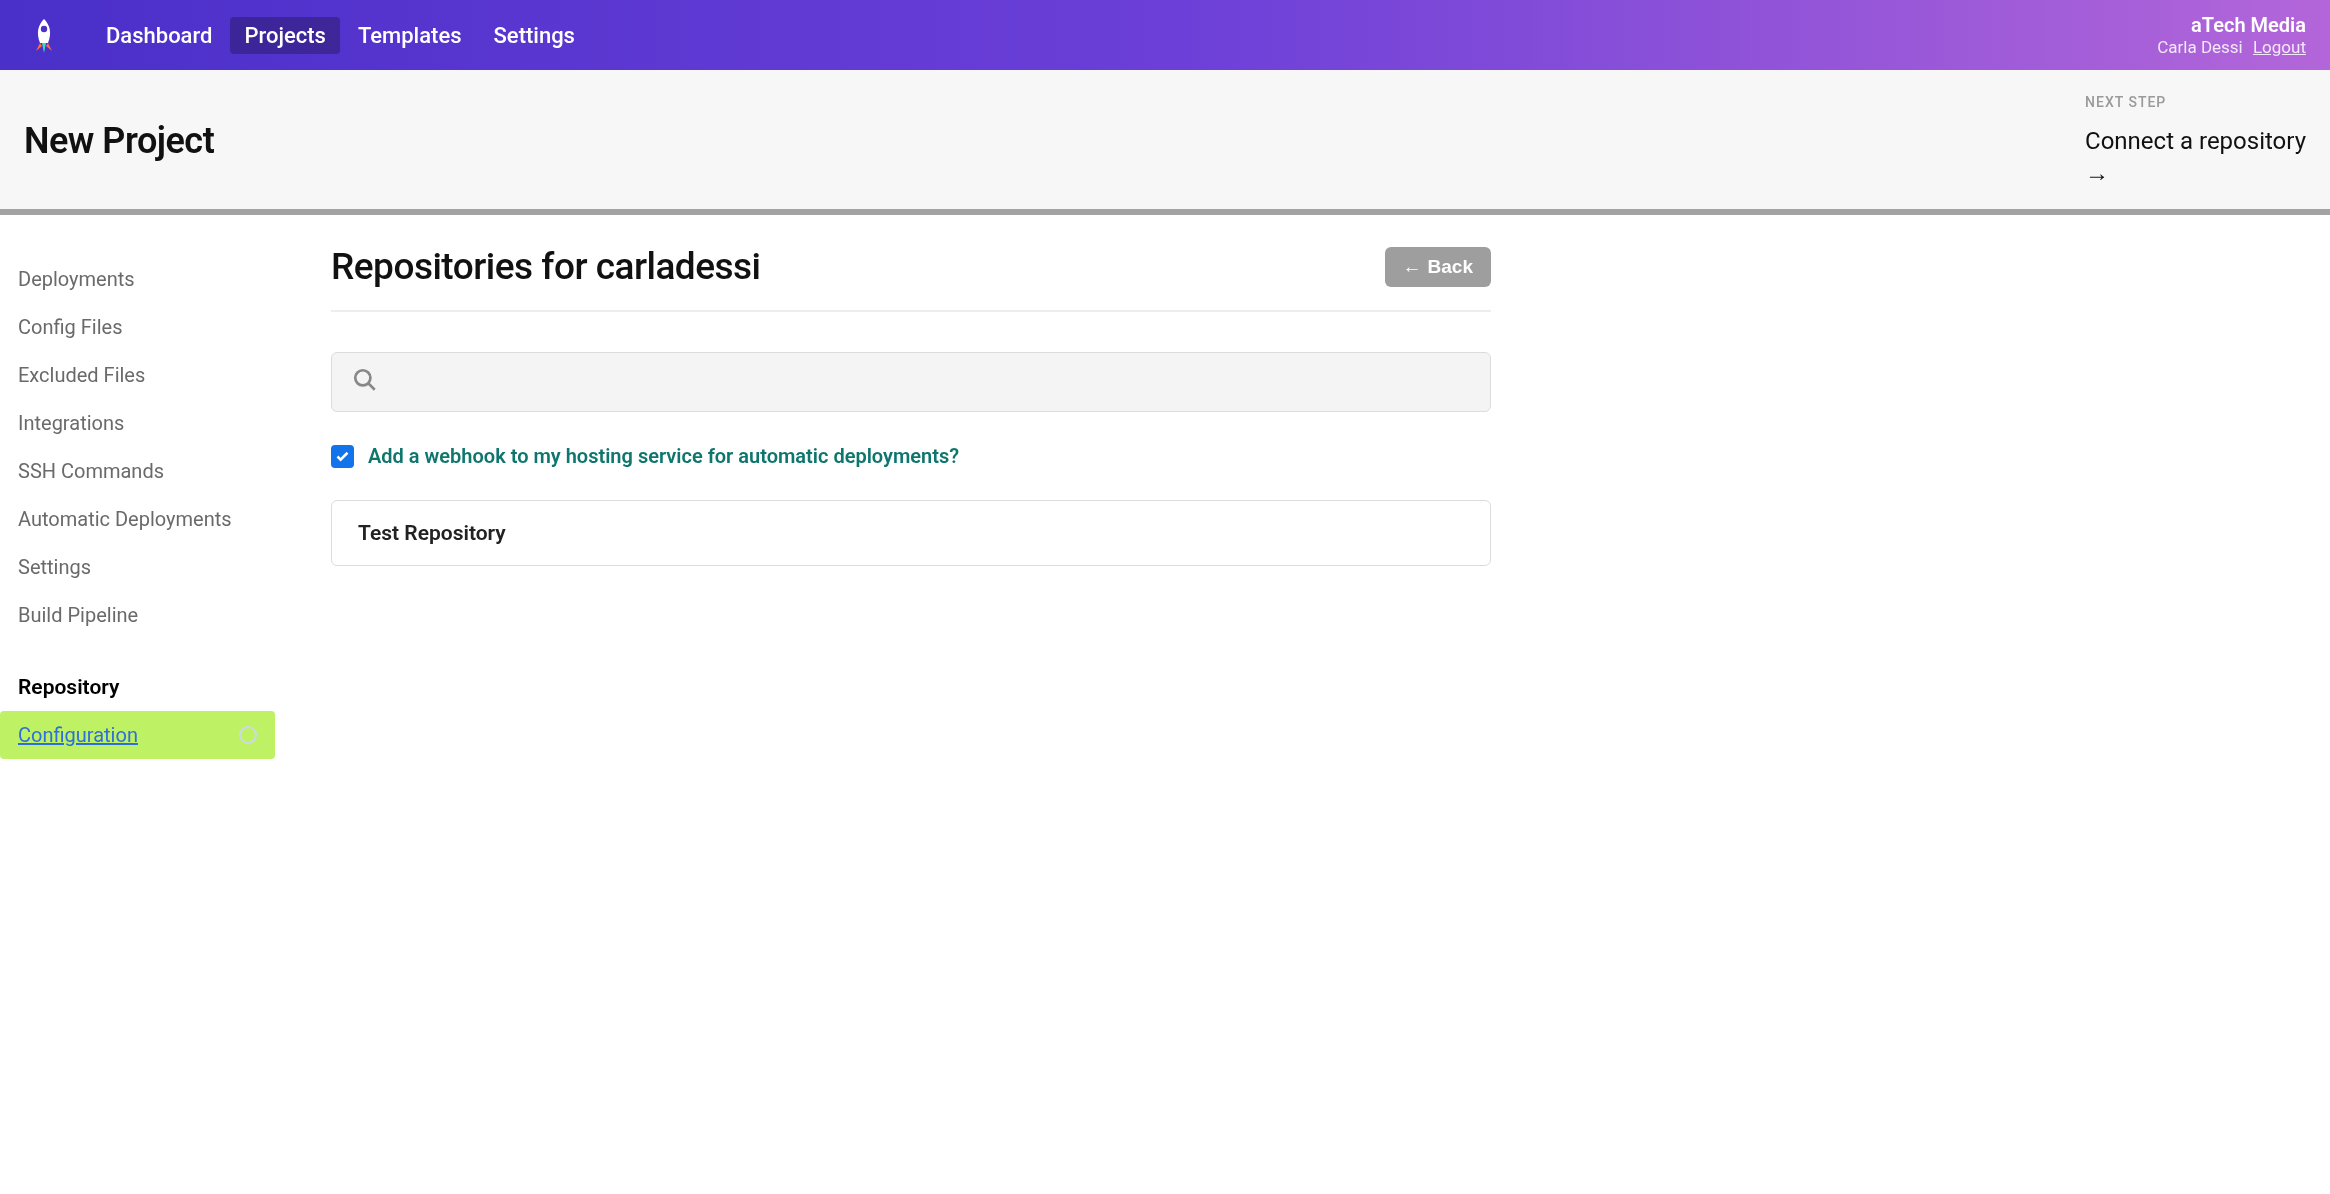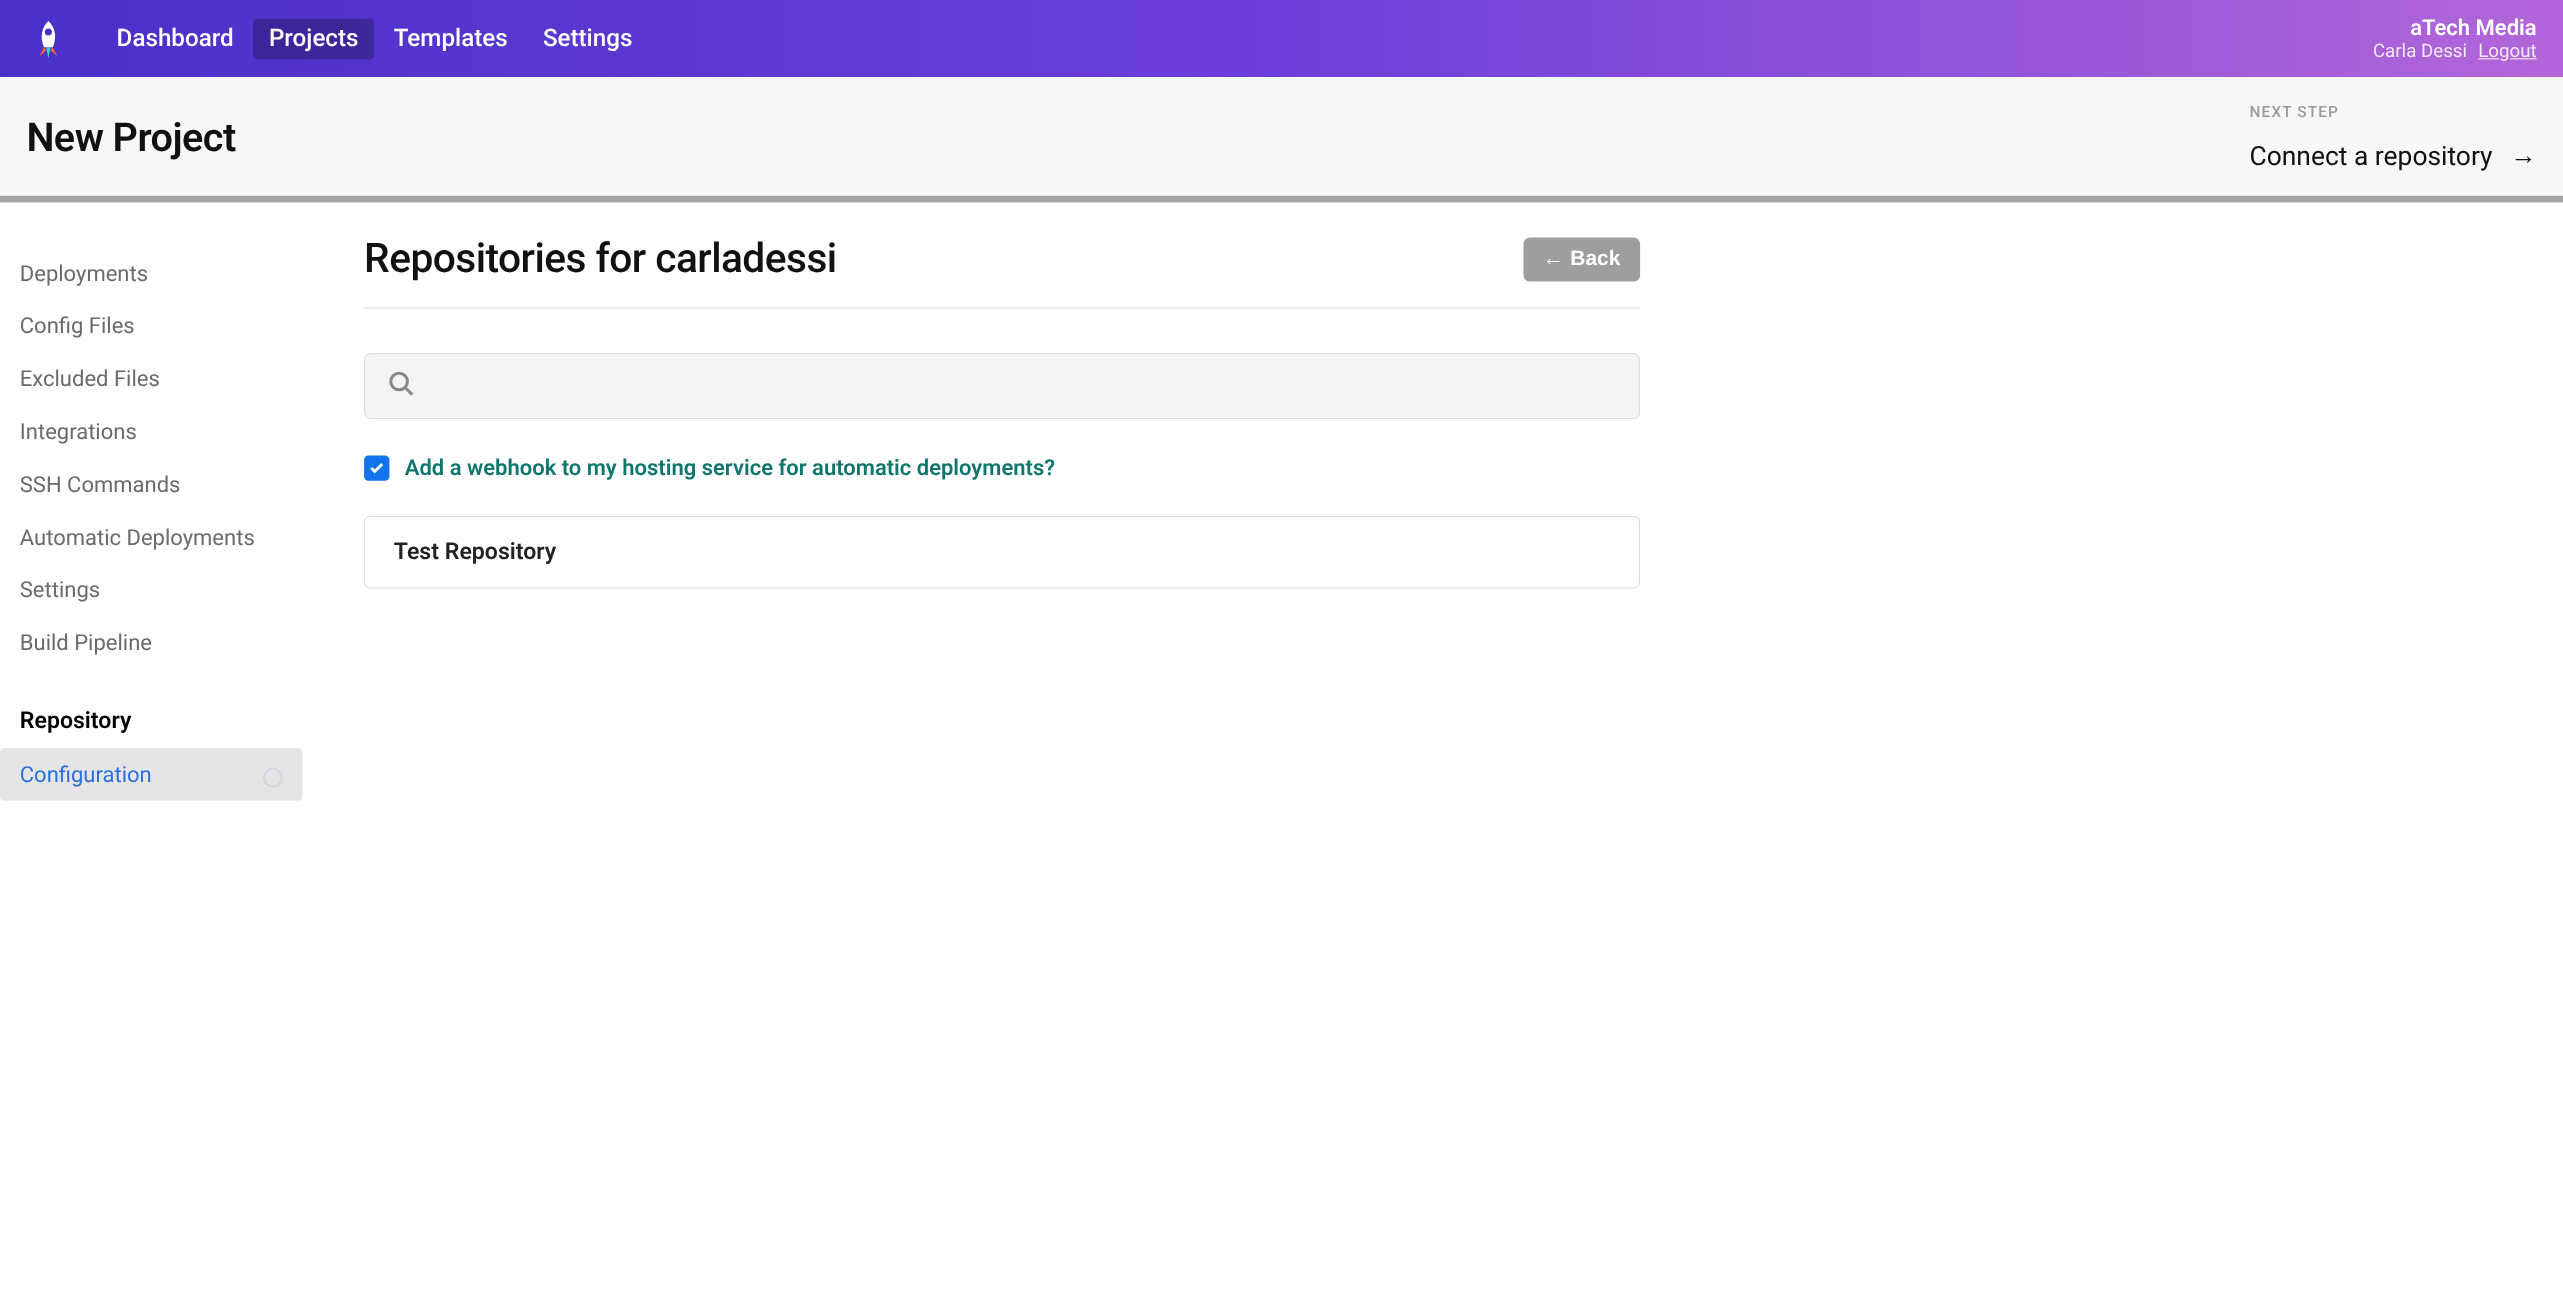--- a/index.html
+++ b/index.html
@@ -91,22 +91,23 @@
       letter-spacing: 1px;
       color: #9a9a9a;
       font-weight: 500;
       margin-bottom: 17px;
     }
     .next-step-link {
       font-size: 24px;
       color: #111;
       cursor: pointer;
       display: flex;
-      align-items: center;
-      gap: 16px;
+      align-items: flex-start;
+      gap: 4px;
+      flex-direction: column;
     }
 
     
     .body {
       display: flex;
     }
     .sidebar {
       width: 275px;
       padding: 40px 0 0 0;
       flex-shrink: 0;
@@ -120,28 +121,29 @@
     }
     .sidebar-heading {
       padding: 36px 18px 12px;
       font-size: 21px;
       font-weight: 600;
       color: #000000;
     }
     .sidebar-subitem {
       display: flex;
       justify-content: space-between;
-      align-items: flex-end;
+      align-items: center;
       padding: 12px 18px;
       font-size: 20px;
       color: #2d6fdd;
-      background: #e5e5e5;
+      background: #bef264;
       cursor: pointer;
       border-radius: 4px;
       margin: 0 0 0 0;
+      text-decoration: underline;
     }
     .spinner-icon {
       width: 18px;
       height: 18px;
       border: 2px solid #cdd9e6;
       border-radius: 50%;
       position: relative;
     }
 
     .main {

